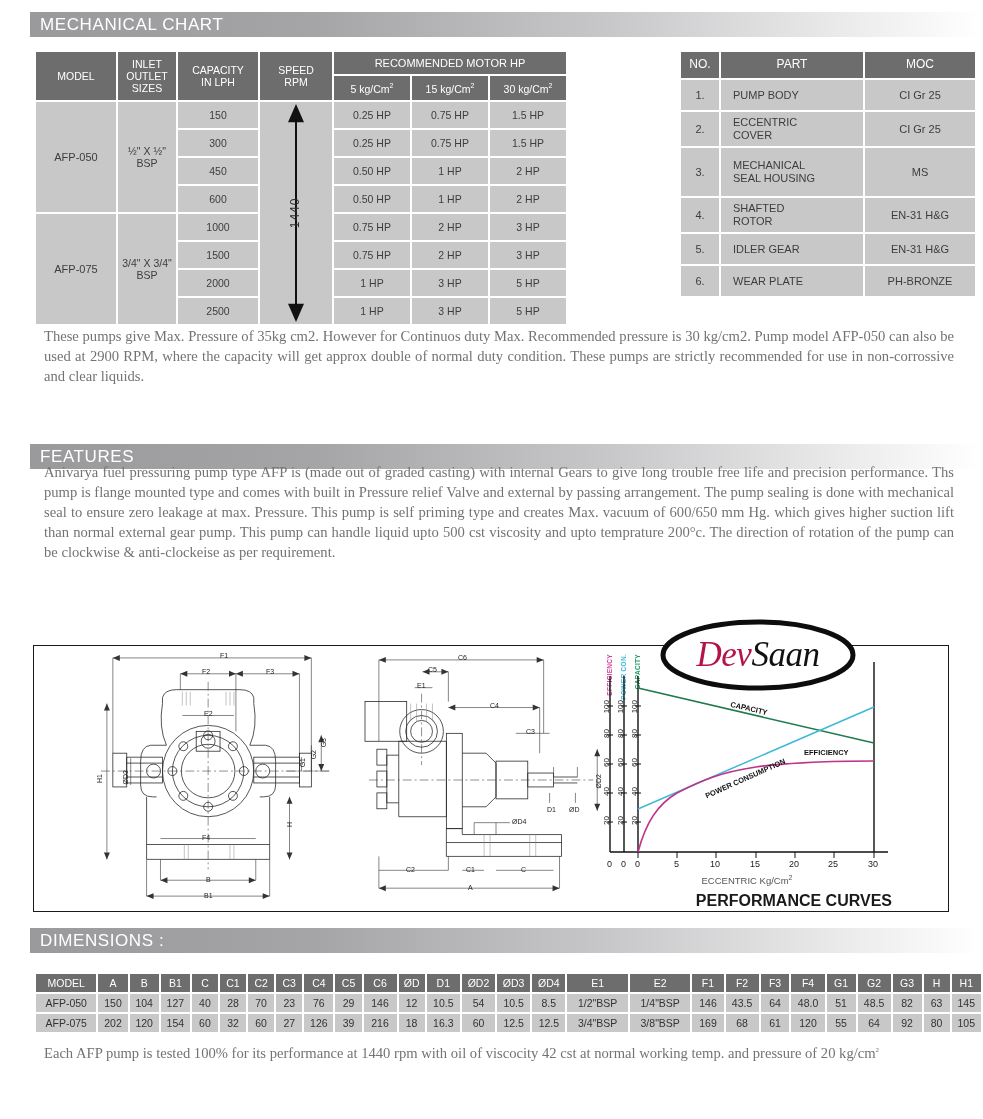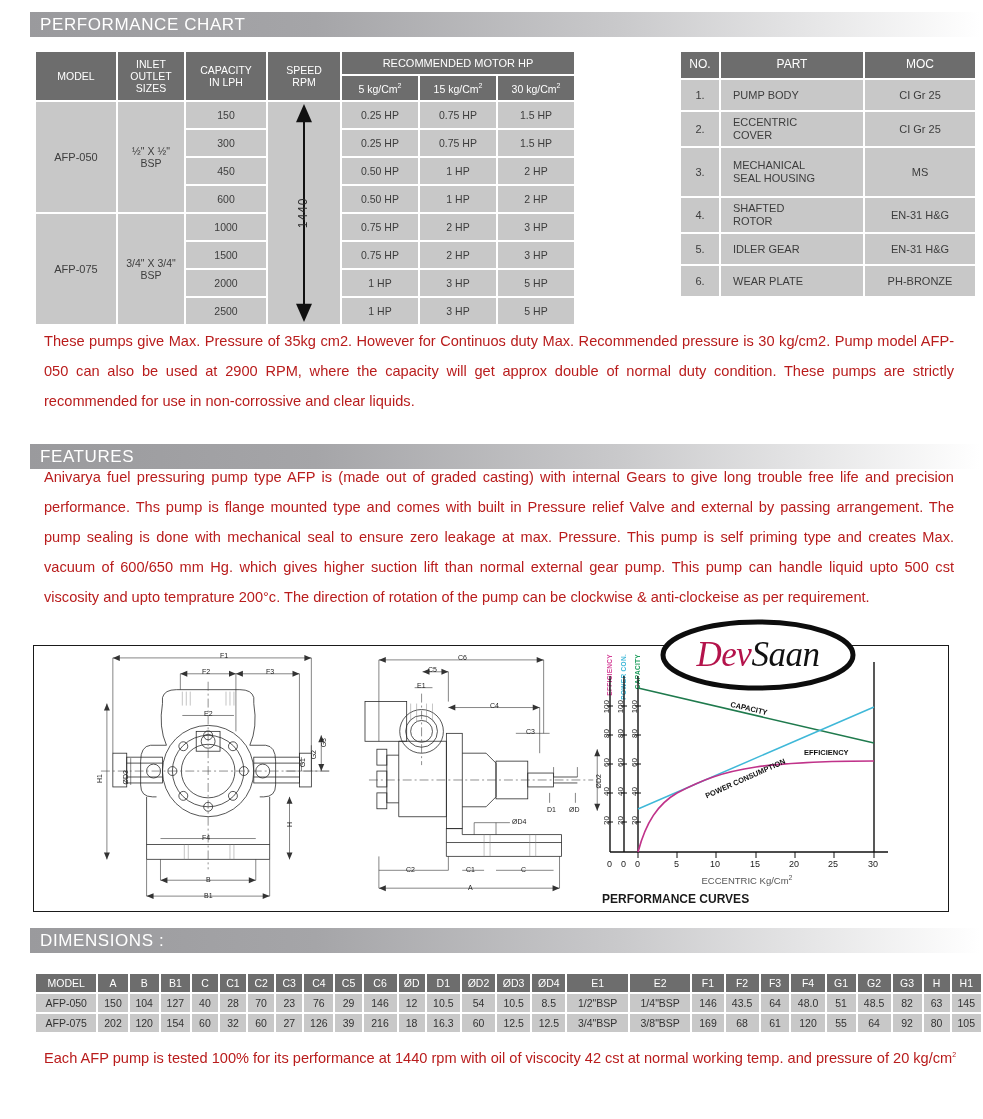--- a/index.html
+++ b/index.html
@@ -29,60 +29,60 @@
 
   
   #parts-table{position:absolute;left:679px;top:50px;}
   #parts-table th{height:26px;font-size:12px;}
   #parts-table td{font-size:11px;}
   #parts-table td.no{width:38px;text-align:center;}
   #parts-table td.part{width:130px;text-align:left;padding-left:12px;}
   #parts-table td.moc{width:110px;text-align:center;}
 
   
-  .para{position:absolute;font-size:14.6px;line-height:30px;color:#b91c1c;text-align:justify;}
+  .para{position:absolute;font-size:14.6px;line-height:20px;color:#737373;text-align:justify;font-family:Liberation Serif, serif;}
 
   
   #drawing-box{position:absolute;left:33px;top:645px;width:916px;height:267px;border:1.5px solid #1a1a1a;background:#fff;box-sizing:border-box;}
   .dwg{position:absolute;top:0;height:100%;}
   .dlabel{position:absolute;font-size:7px;color:#222;font-family:"Liberation Sans",sans-serif;}
 
   
   #logo{position:absolute;left:660px;top:618px;width:196px;height:74px;z-index:6;}
   .logo-text{position:absolute;left:0;top:0;width:100%;height:100%;display:flex;align-items:center;justify-content:center;font-family:"Liberation Serif",serif;font-style:italic;font-size:35px;letter-spacing:-.5px;}
   .logo-dev{color:#b4134b;}
   .logo-saan{color:#111;}
 
   
   #chart{position:absolute;left:606px;top:660px;width:290px;height:250px;}
   .axis-name{position:absolute;font-size:6.5px;font-weight:bold;letter-spacing:.3px;writing-mode:vertical-rl;transform:rotate(180deg);white-space:nowrap;}
   .ytick{position:absolute;font-size:8px;color:#222;writing-mode:vertical-rl;transform:rotate(180deg);}
   .xtick{position:absolute;font-size:9px;color:#222;}
   .curve-label{position:absolute;font-size:7.5px;font-weight:bold;color:#111;white-space:nowrap;}
   #chart-xlabel{position:absolute;width:100%;text-align:center;font-size:9.5px;color:#555;}
-  #chart-title{position:absolute;width:100%;text-align:left;font-size:12px;font-weight:bold;color:#1a1a1a;}
+  #chart-title{position:absolute;width:100%;text-align:right;font-size:16px;font-weight:bold;color:#1a1a1a;}
 
   
   #dim-table{position:absolute;left:34px;top:972px;}
   #dim-table th,#dim-table td{font-size:10.5px;height:18px;}
   #dim-table th{background:#6d6d6d;color:#fff;}
   #dim-table td{background:#c8c8c8;color:#333;}
 </style>
 </head>
 <body>
 
 <div class="band" style="left:30px;top:12px;width:950px;">
-  <span class="band-title">PERFORMANCE CHART</span>
+  <span class="band-title">MECHANICAL CHART</span>
 </div>
 
 <table class="tbl" id="perf-table">
   <thead>
     <tr>
       <th rowspan="2" style="width:80px;">MODEL</th>
-      <th rowspan="2" style="width:66px;">
+      <th rowspan="2" style="width:58px;">
         <div>INLET</div>
         <div>OUTLET</div>
         <div>SIZES</div>
       </th>
       <th rowspan="2" style="width:80px;">
         <div>CAPACITY</div>
         <div>IN LPH</div>
       </th>
       <th rowspan="2" style="width:72px;">
         <div>SPEED</div>

